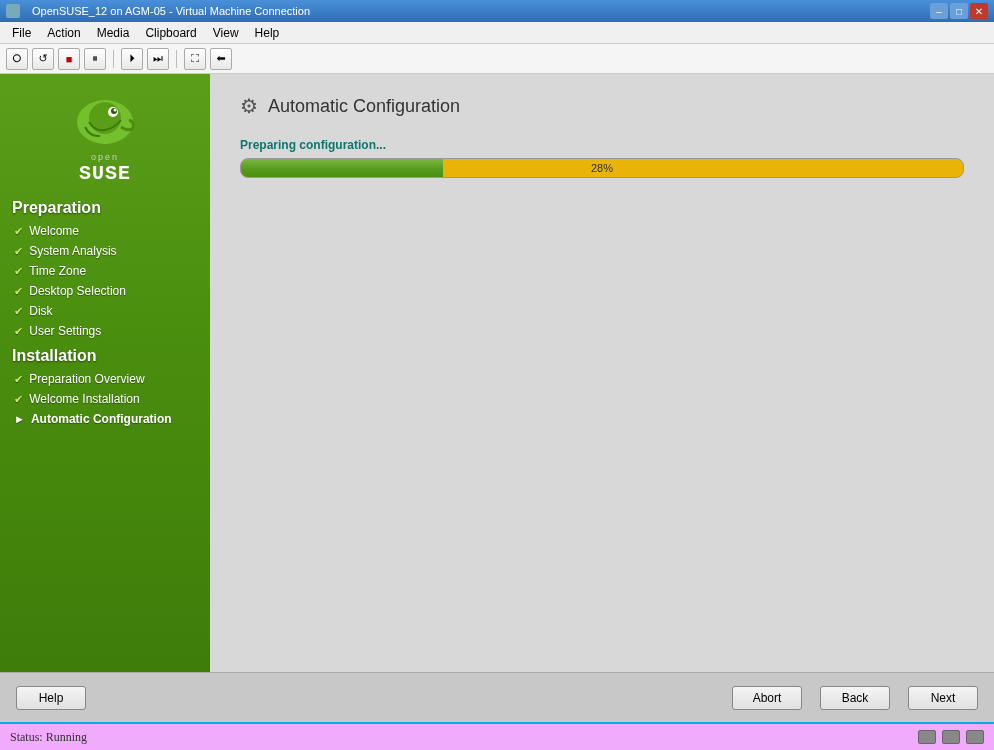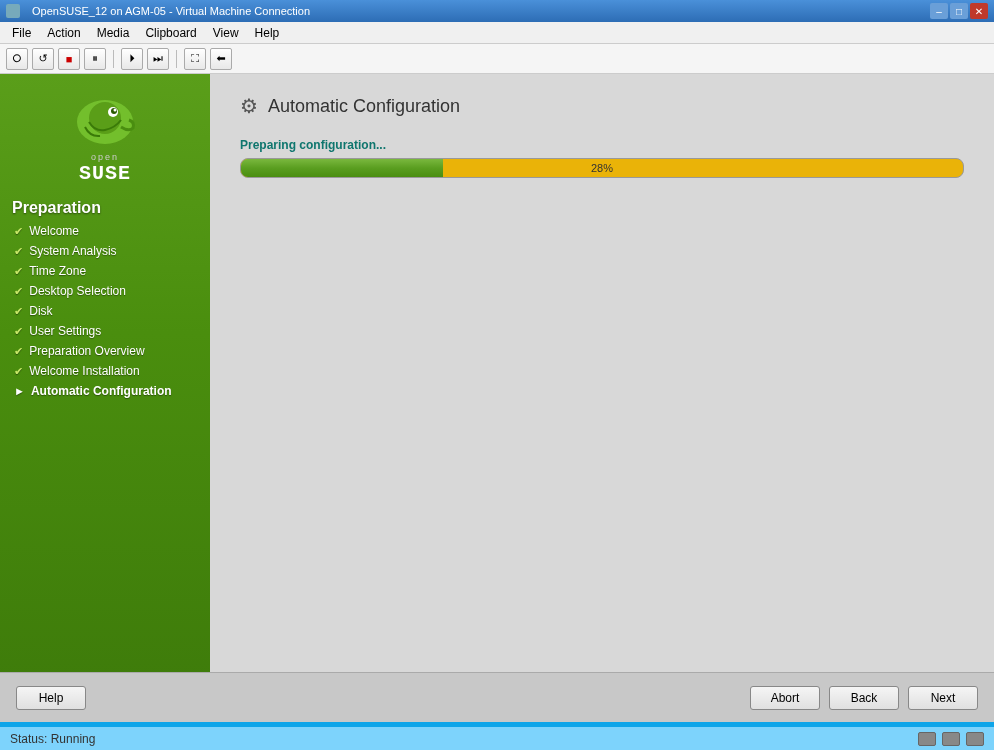--- a/index.html
+++ b/index.html
@@ -124,40 +124,41 @@
       display: flex;
       align-items: center;
       justify-content: center;
       font-size: 11px;
       color: #333;
     }
 
     
     .status-bar {
       height: 28px;
-      background: #7dd3fc;
-      border-top: 5px solid #0ea5e9;
+      background: #f0abfc;
+      border-top: 2px solid #0ea5e9;
       display: flex;
       align-items: center;
       justify-content: space-between;
       padding: 0 10px;
+      font-family: Liberation Serif, serif;
     }
     .status-left { font-size: 12px; color: #333; }
     .status-right { display: flex; gap: 6px; align-items: center; }
     .status-icon { width: 18px; height: 14px; background: #999; border-radius: 2px; }
     .bottom-btn {
       padding: 4px 16px;
       border: 1px solid #888;
       background: linear-gradient(to bottom, #f5f5f5, #e0e0e0);
       border-radius: 3px;
       cursor: pointer;
       font-size: 12px;
       min-width: 70px;
     }
-    .bottom-right-btns { display: flex; gap: 9px; }
+    .bottom-right-btns { display: flex; gap: 18px; }
 
     
     .logo-container {
       display: flex;
       flex-direction: column;
       align-items: center;
       padding: 8px;
     }
   </style>
 </head>
@@ -238,20 +239,21 @@
     </div>
     <div class="sidebar-item">
       <span class="check-icon">✔</span>
       <span>Disk</span>
     </div>
     <div class="sidebar-item">
       <span class="check-icon">✔</span>
       <span>User Settings</span>
     </div>
 
+    <div class="sidebar-section-label">Installation</div>
     <div class="sidebar-item">
       <span class="check-icon">✔</span>
       <span>Preparation Overview</span>
     </div>
     <div class="sidebar-item">
       <span class="check-icon">✔</span>
       <span>Welcome Installation</span>
     </div>
 
     <div class="sidebar-item active">

